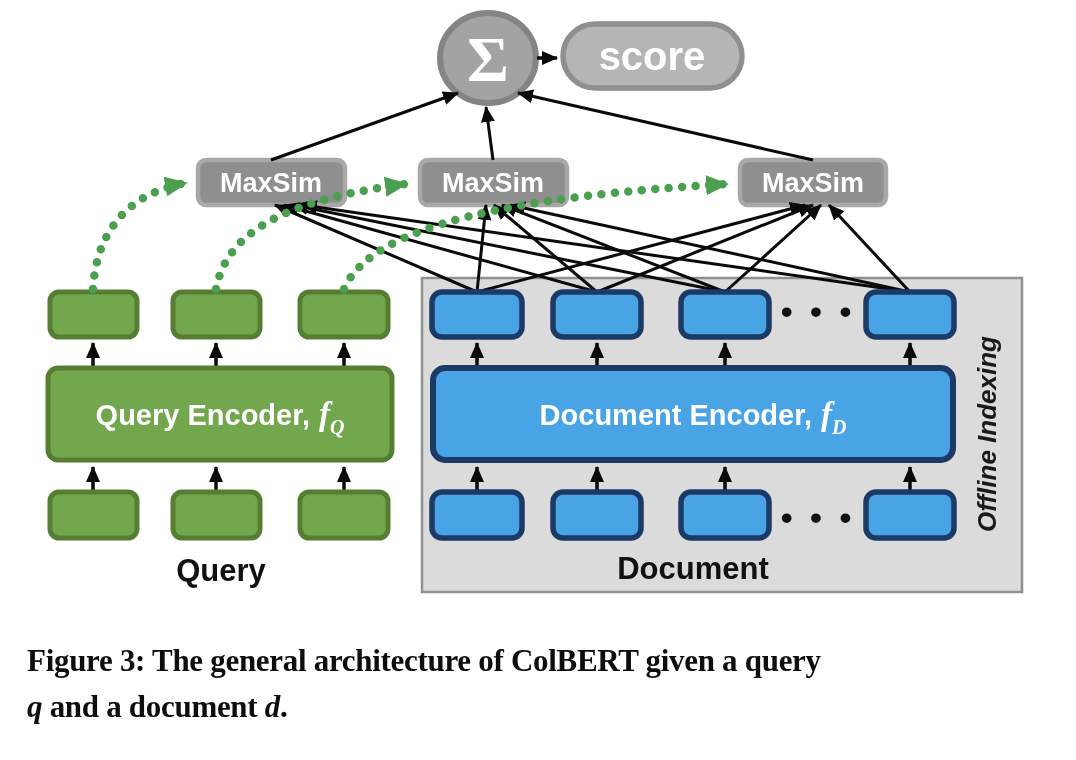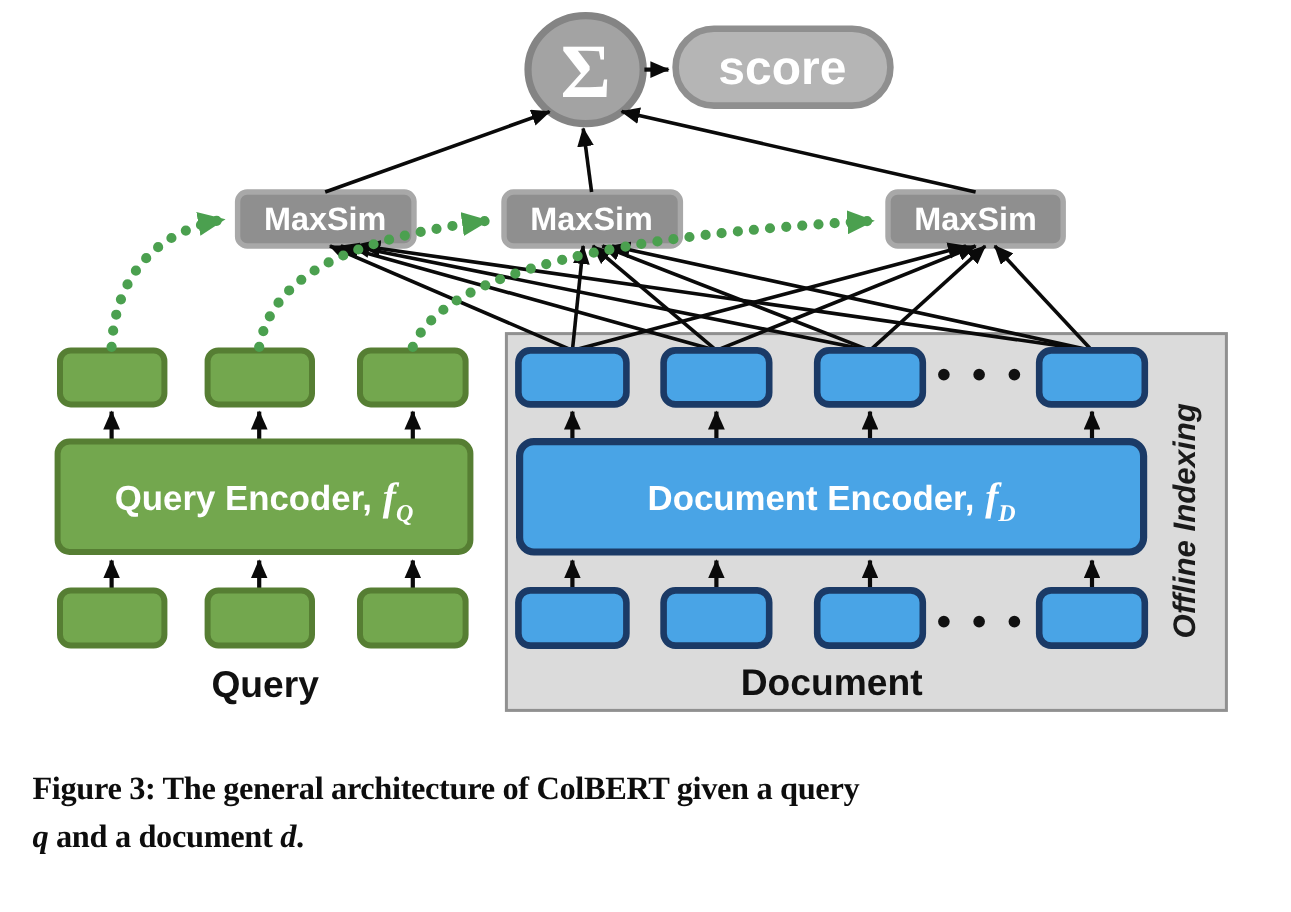--- a/index.html
+++ b/index.html
@@ -20,21 +20,21 @@
   .white-label{fill:#ffffff;font-weight:bold;font-family:"Liberation Sans",sans-serif;}
   .sigma-glyph{fill:#ffffff;font-family:"Liberation Serif",serif;font-weight:bold;}
   .black-label{fill:#111111;font-weight:bold;font-family:"Liberation Sans",sans-serif;}
   .offline-label{fill:#1a1a1a;font-weight:bold;font-style:italic;font-family:"Liberation Sans",sans-serif;}
   .dots-label{fill:#111111;font-weight:bold;letter-spacing:4px;font-family:"Liberation Sans",sans-serif;}
   .enc-f{font-style:italic;font-family:"Liberation Serif",serif;font-weight:bold;}
 
   .caption{
     font-family:"Liberation Serif",serif;
     font-weight:bold;
-    font-size:27px;
+    font-size:31px;
     line-height:1.48;
     color:#0d0d0d;
     padding-left:27px;
     padding-right:16px;
     margin-top:26px;
     letter-spacing:-0.3px;
   }
   .caption .it{font-style:italic;}
 </style>
 </head>

